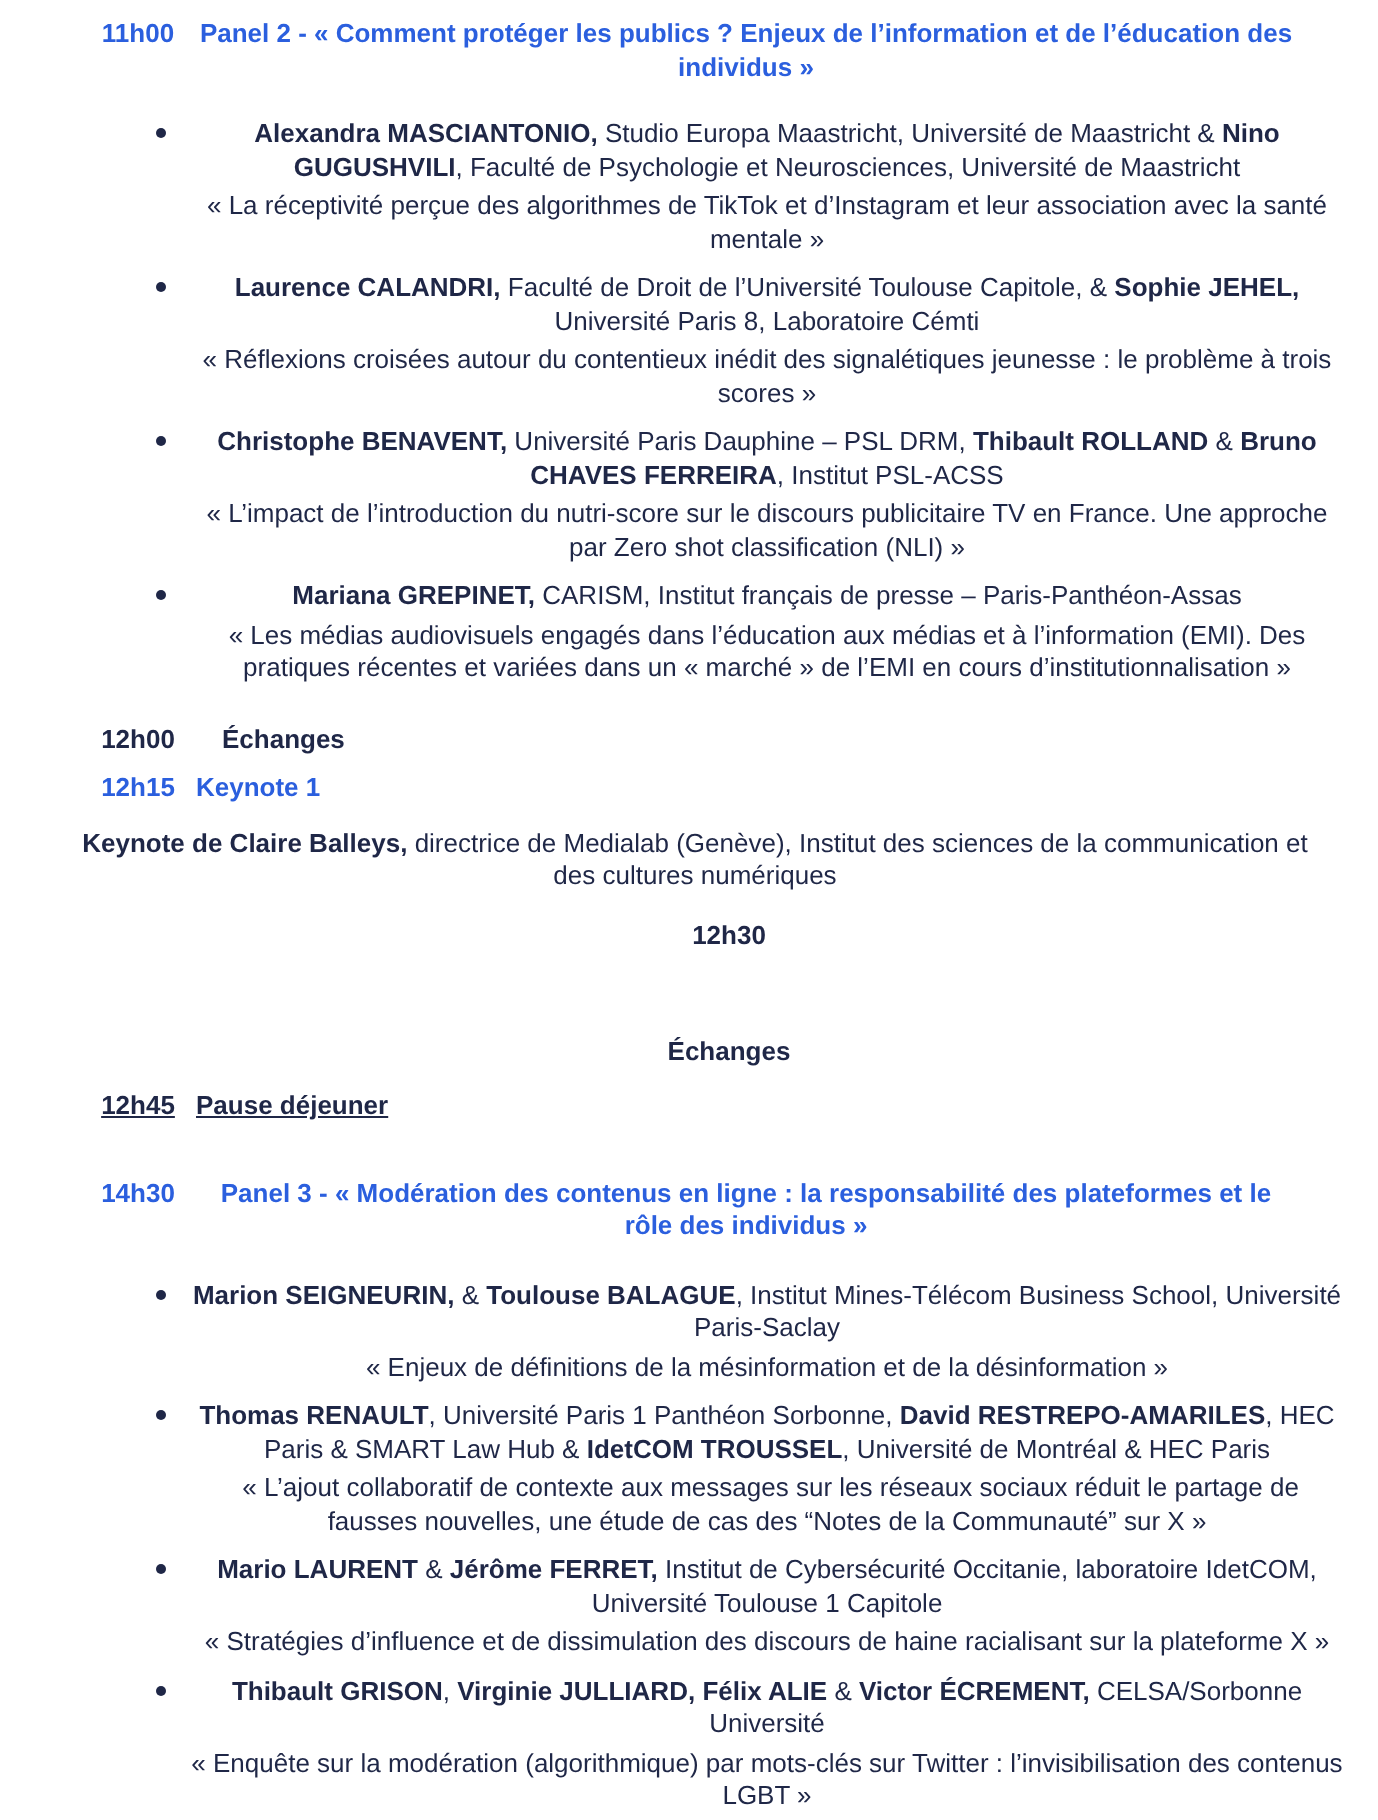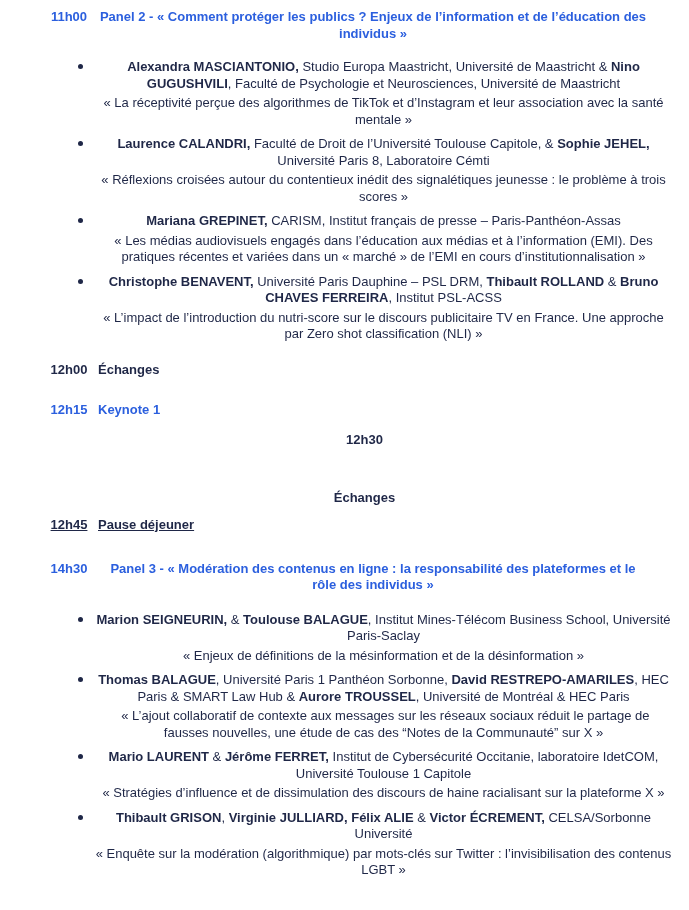--- a/index.html
+++ b/index.html
@@ -21,22 +21,22 @@
   .srow{display:flex;font-weight:bold;}
   
   .speakers{list-style:none;margin:16px;padding:0 0 0 22px;}
   .speakers li{position:relative;padding-left:16px;max-width:585px;}
   .speakers li + li{margin-top:8px;}
   .dot{position:absolute;left:0;top:5px;width:5px;height:5px;border-radius:50%;background:currentColor;}
   .names{margin:0;}
   .quote{margin:3px 0 0 0;}
   
   .s-p2list{margin-top:17px;}
-  .s-ech1{margin-top:19px;}
-  .s-key{margin-top:24px;}
+  .s-ech1{margin-top:19px;gap:13px;}
+  .s-key{margin-top:8px;}
   .s-desc{margin:11px 0 0 0;max-width:615px;}
   .s-ech2{margin-top:13px;flex-direction:column;}
   .s-pause{margin-top:11px;text-decoration:underline;}
   .s-p3{margin-top:27px;}
   .s-p3list{margin-top:18px;}
 </style>
 </head>
 <body>
 
 <div class="doc">
@@ -52,40 +52,41 @@
       <p class="names"><span class="b">Alexandra MASCIANTONIO,</span><span> Studio Europa Maastricht, Université de Maastricht &amp; </span><span class="b">Nino GUGUSHVILI</span><span>, Faculté de Psychologie et Neurosciences, Université de Maastricht</span></p>
       <p class="quote">« La réceptivité perçue des algorithmes de TikTok et d’Instagram et leur association avec la santé mentale »</p>
     </li>
     <li>
       <span class="dot"></span>
       <p class="names"><span class="b">Laurence CALANDRI,</span><span> Faculté de Droit de l’Université Toulouse Capitole, &amp; </span><span class="b">Sophie JEHEL,</span><span> Université Paris 8, Laboratoire Cémti</span></p>
       <p class="quote">« Réflexions croisées autour du contentieux inédit des signalétiques jeunesse : le problème à trois scores »</p>
     </li>
     <li>
       <span class="dot"></span>
-      <p class="names"><span class="b">Mariana GREPINET,</span><span> CARISM, Institut français de presse – Paris-Panthéon-Assas</span></p>
-      <p class="quote">« Les médias audiovisuels engagés dans l’éducation aux médias et à l’information (EMI). Des pratiques récentes et variées dans un « marché » de l’EMI en cours d’institutionnalisation »</p>
+      <p class="names"><span class="b">Christophe BENAVENT,</span><span> Université Paris Dauphine – PSL DRM, </span><span class="b">Thibault ROLLAND</span><span> &amp; </span><span class="b">Bruno CHAVES FERREIRA</span><span>, Institut PSL-ACSS</span></p>
+      <p class="quote">« L’impact de l’introduction du nutri-score sur le discours publicitaire TV en France. Une approche par Zero shot classification (NLI) »</p>
     </li>
     <li>
       <span class="dot"></span>
-      <p class="names"><span class="b">Christophe BENAVENT,</span><span> Université Paris Dauphine – PSL DRM, </span><span class="b">Thibault ROLLAND</span><span> &amp; </span><span class="b">Bruno CHAVES FERREIRA</span><span>, Institut PSL-ACSS</span></p>
-      <p class="quote">« L’impact de l’introduction du nutri-score sur le discours publicitaire TV en France. Une approche par Zero shot classification (NLI) »</p>
+      <p class="names"><span class="b">Mariana GREPINET,</span><span> CARISM, Institut français de presse – Paris-Panthéon-Assas</span></p>
+      <p class="quote">« Les médias audiovisuels engagés dans l’éducation aux médias et à l’information (EMI). Des pratiques récentes et variées dans un « marché » de l’EMI en cours d’institutionnalisation »</p>
     </li>
   </ul>
 
   <div class="srow s-ech1">
     <span class="time">12h00</span>
     <span class="title">Échanges</span>
   </div>
 
   <div class="hrow accent s-key">
     <span class="time">12h15</span>
     <span class="title">Keynote 1</span>
   </div>
 
+  <p class="s-desc"><span class="b">Keynote de Claire Balleys,</span><span> directrice de Medialab (Genève), Institut des sciences de la communication et des cultures numériques</span></p>
 
   <div class="srow s-ech2">
     <span class="time">12h30</span>
     <span class="title">Échanges</span>
   </div>
 
   <div class="srow s-pause">
     <span class="time">12h45</span>
     <span class="title">Pause déjeuner</span>
   </div>
@@ -96,21 +97,21 @@
   </div>
 
   <ul class="speakers s-p3list">
     <li>
       <span class="dot"></span>
       <p class="names"><span class="b">Marion SEIGNEURIN,</span><span> &amp; </span><span class="b">Toulouse BALAGUE</span><span>, Institut Mines-Télécom Business School, Université Paris-Saclay</span></p>
       <p class="quote">« Enjeux de définitions de la mésinformation et de la désinformation »</p>
     </li>
     <li>
       <span class="dot"></span>
-      <p class="names"><span class="b">Thomas BALAGUE</span><span>, Université Paris 1 Panthéon Sorbonne, </span><span class="b">David RESTREPO-AMARILES</span><span>, HEC Paris &amp; SMART Law Hub &amp; </span><span class="b">Aurore TROUSSEL</span><span>, Université de Montréal &amp; HEC Paris</span></p>
+      <p class="names"><span class="b">Thomas RENAULT</span><span>, Université Paris 1 Panthéon Sorbonne, </span><span class="b">David RESTREPO-AMARILES</span><span>, HEC Paris &amp; SMART Law Hub &amp; </span><span class="b">IdetCOM TROUSSEL</span><span>, Université de Montréal &amp; HEC Paris</span></p>
       <p class="quote">&nbsp;« L’ajout collaboratif de contexte aux messages sur les réseaux sociaux réduit le partage de fausses nouvelles, une étude de cas des “Notes de la Communauté” sur X »</p>
     </li>
     <li>
       <span class="dot"></span>
       <p class="names"><span class="b">Mario LAURENT</span><span> &amp; </span><span class="b">Jérôme FERRET,</span><span> Institut de Cybersécurité Occitanie, laboratoire IdetCOM, Université Toulouse 1 Capitole</span></p>
       <p class="quote">« Stratégies d’influence et de dissimulation des discours de haine racialisant sur la plateforme X »</p>
     </li>
     <li>
       <span class="dot"></span>
       <p class="names"><span class="b">Thibault GRISON</span><span>, </span><span class="b">Virginie JULLIARD,</span><span> </span><span class="b">Félix ALIE</span><span> &amp; </span><span class="b">Victor ÉCREMENT,</span><span> CELSA/Sorbonne Université</span></p>

